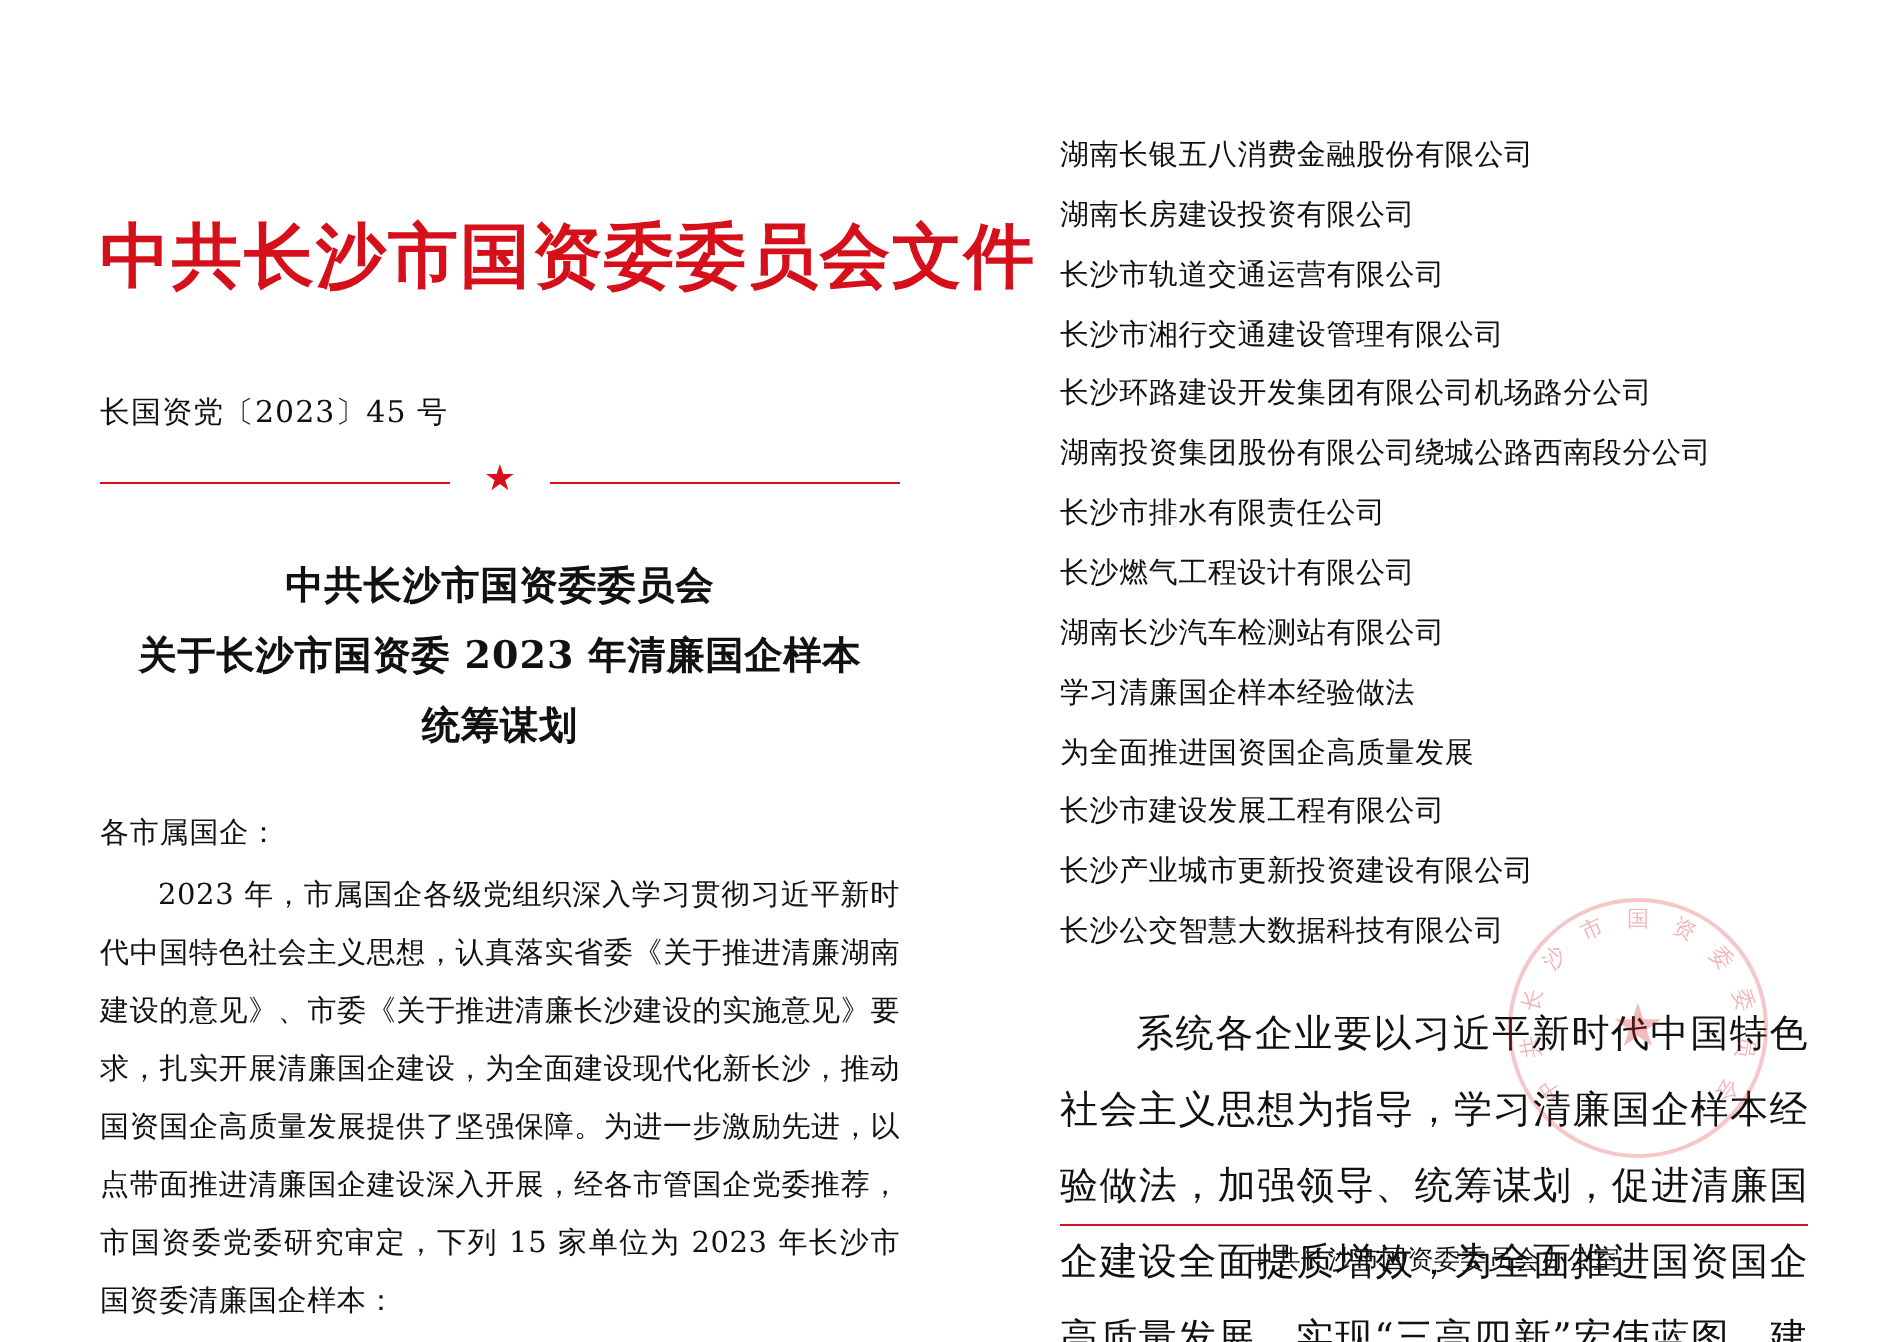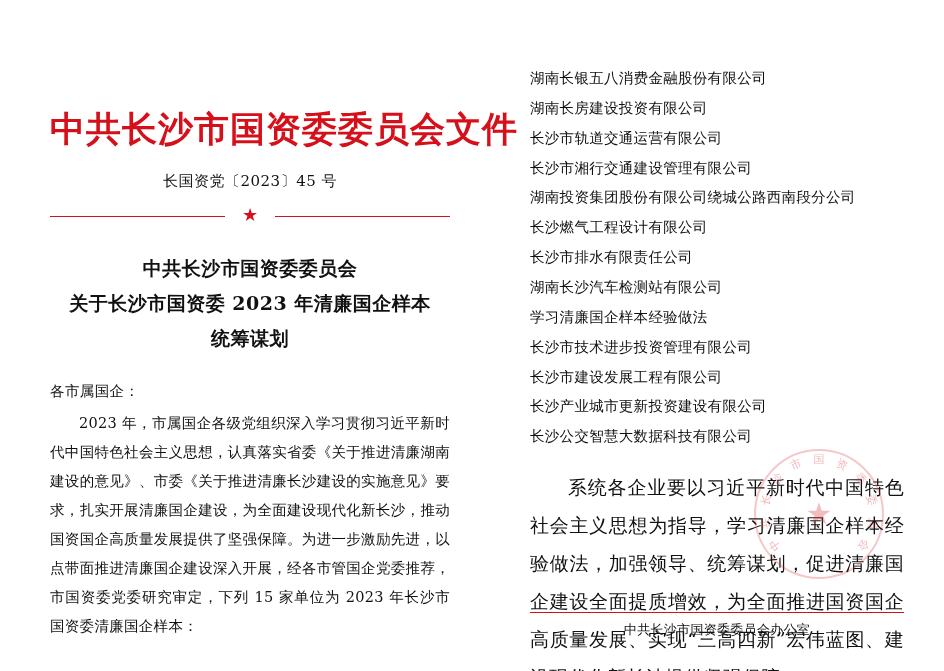--- a/index.html
+++ b/index.html
@@ -40,22 +40,22 @@
     text-align: center;
     color: #d6101a;
     font-family: "DejaVu Serif", "Liberation Serif", serif;
     font-weight: bold;
     font-size: 35px;
     letter-spacing: 1px;
     line-height: 1.1;
     white-space: nowrap;
   }
   .doc-number {
-    margin-top: 23px;
-    text-align: center;
+    margin-top: 48px;
+    text-align: left;
     font-size: 15px;
     color: #111;
     letter-spacing: 0.5px;
   }
   .star-rule {
     position: relative;
     margin: 16px 0 0 0;
     height: 18px;
   }
   .star-rule::before,
@@ -221,26 +221,27 @@
 
   </div>
 
   <div class="col col-right">
 
     <ul class="rlist">
       <li>湖南长银五八消费金融股份有限公司</li>
       <li>湖南长房建设投资有限公司</li>
       <li>长沙市轨道交通运营有限公司</li>
       <li>长沙市湘行交通建设管理有限公司</li>
+      <li>长沙环路建设开发集团有限公司机场路分公司</li>
       <li>湖南投资集团股份有限公司绕城公路西南段分公司</li>
+      <li>长沙市排水有限责任公司</li>
       <li>长沙燃气工程设计有限公司</li>
-      <li>长沙市排水有限责任公司</li>
       <li>湖南长沙汽车检测站有限公司</li>
       <li>学习清廉国企样本经验做法</li>
-      <li>长沙市技术进步投资管理有限公司</li>
+      <li>为全面推进国资国企高质量发展</li>
       <li>长沙市建设发展工程有限公司</li>
       <li>长沙产业城市更新投资建设有限公司</li>
       <li>长沙公交智慧大数据科技有限公司</li>
     </ul>
 
     <div class="rpara indent">系统各企业要以习近平新时代中国特色社会主义思想为指导，学习清廉国企样本经验做法，加强领导、统筹谋划，促进清廉国企建设全面提质增效，为全面推进国资国企高质量发展、实现“三高四新”宏伟蓝图、建设现代化新长沙提供坚强保障。</div>
 
     <div class="signature">
       <div>中共长沙市国资委委员会</div>
 

